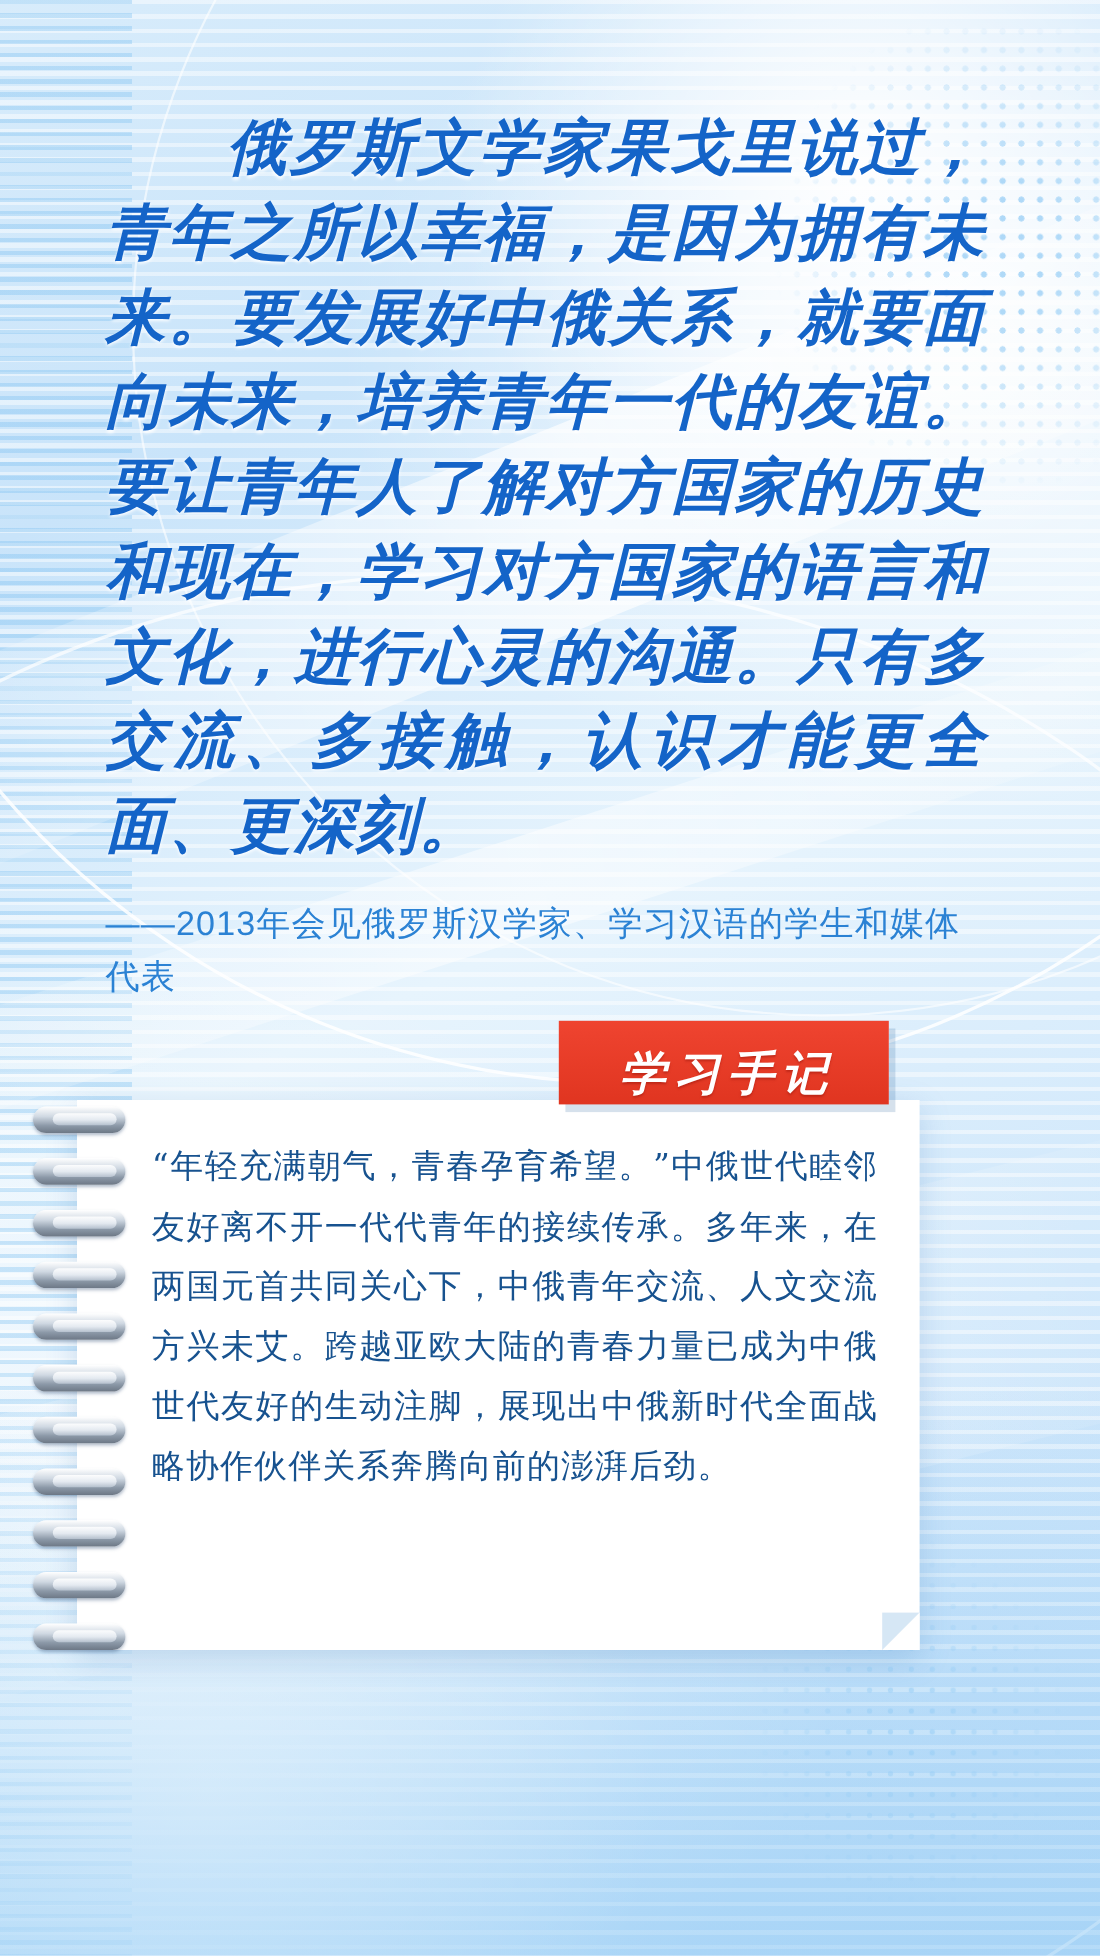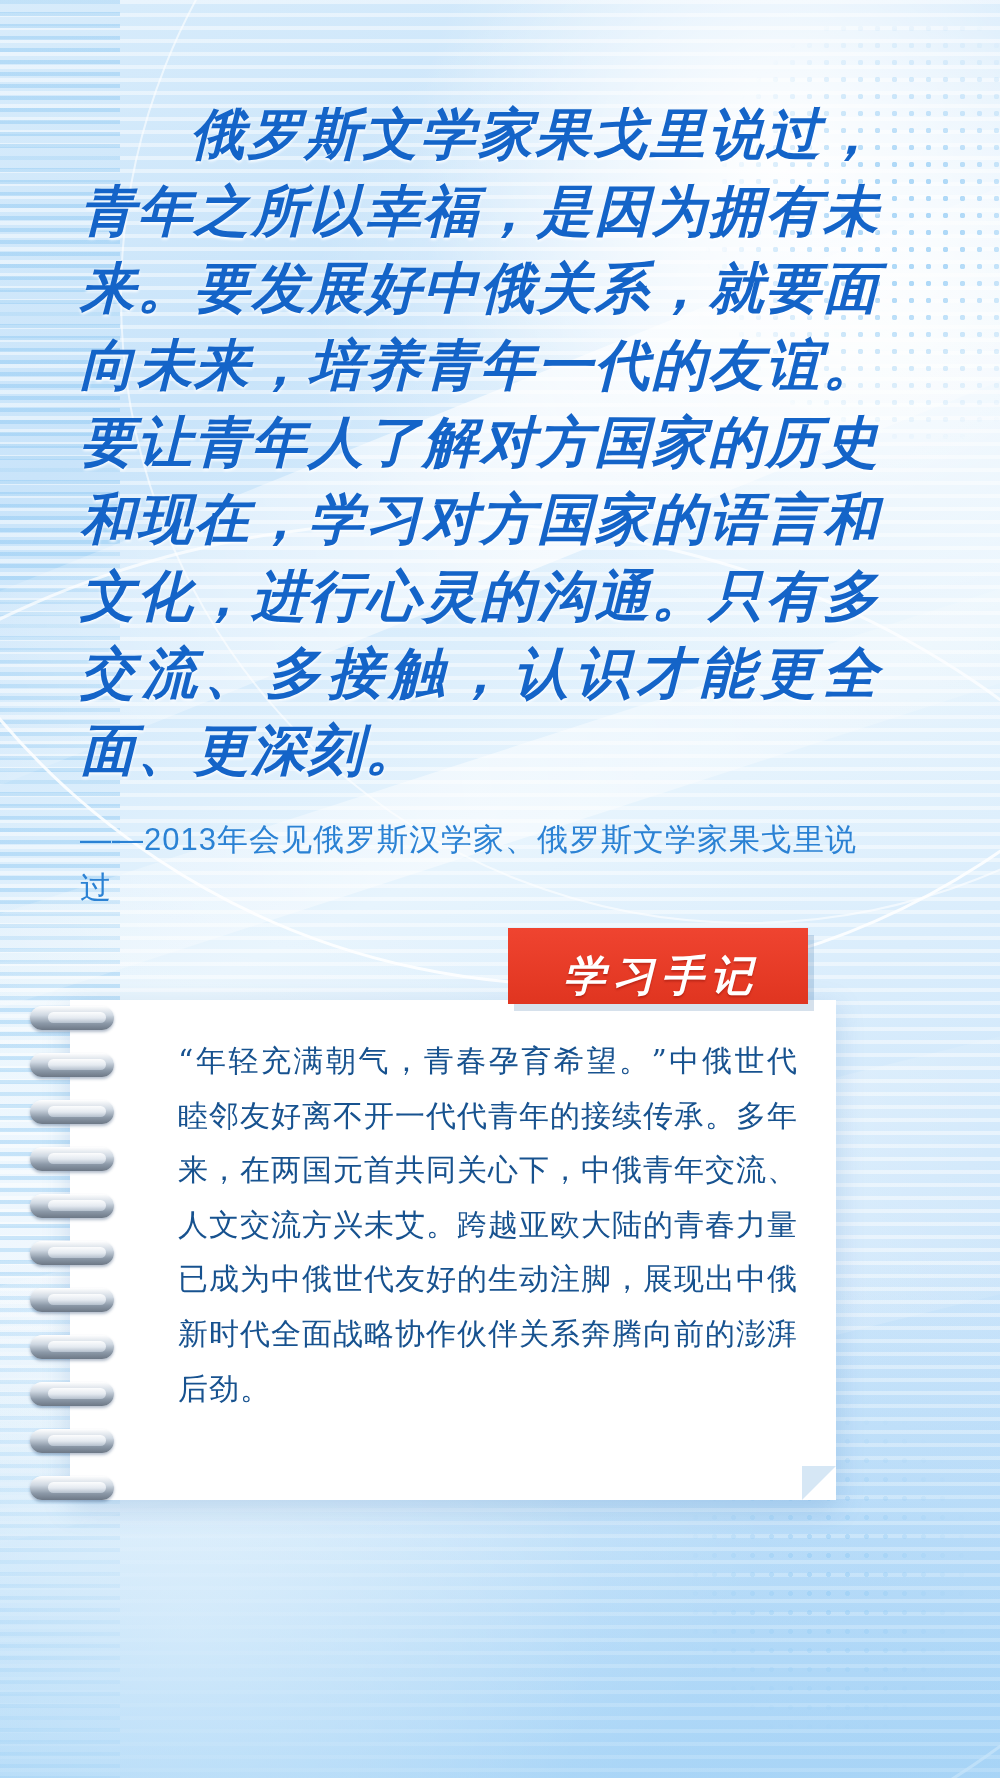--- a/index.html
+++ b/index.html
@@ -128,21 +128,21 @@
     position: absolute;
     left: 0; right: 0; bottom: 0;
     height: 520px;
     background: linear-gradient(to bottom, rgba(168,214,247,0) 0%, rgba(150,205,245,0.55) 100%);
     pointer-events: none;
   }
 
   
   .quote-block {
     position: absolute;
-    left: 80px;
+    left: 96px;
     top: 95px;
     width: 800px;
     z-index: 5;
   }
   .quote-text {
     font-family: "DejaVu Serif", "Liberation Serif", serif;
     font-size: 55px;
     font-weight: 700;
     font-style: italic;
     line-height: 1.40;
@@ -196,21 +196,20 @@
     background: #ffffff;
     box-shadow: 0 8px 26px rgba(60,120,180,0.22);
     z-index: 10;
   }
   .note-body {
     position: absolute;
     left: 68px;
     top: 34px;
     right: 38px;
     bottom: 26px;
-    margin-left: 40px;
   }
   .note-text {
     font-family: "DejaVu Serif", "Liberation Serif", serif;
     font-size: 30px;
     line-height: 1.82;
     color: #17528f;
     text-align: justify;
     letter-spacing: 1px;
   }
 
@@ -268,21 +267,21 @@
   <div class="swoosh swoosh-c"></div>
   <div class="beam beam-1"></div>
   <div class="beam beam-2"></div>
   <div class="beam beam-3"></div>
   <div class="bg-dots"></div>
   <div class="bg-dots-2"></div>
   <div class="tint-bottom"></div>
 
   <div class="quote-block">
     <div class="quote-text">俄罗斯文学家果戈里说过，青年之所以幸福，是因为拥有未来。要发展好中俄关系，就要面向未来，培养青年一代的友谊。要让青年人了解对方国家的历史和现在，学习对方国家的语言和文化，进行心灵的沟通。只有多交流、多接触，认识才能更全面、更深刻。</div>
-    <div class="quote-source">——2013年会见俄罗斯汉学家、俄罗斯文学家果戈里说过</div>
+    <div class="quote-source">——2013年会见俄罗斯汉学家、学习汉语的学生和媒体代表</div>
   </div>
 
   <div class="banner">
     <span class="banner-text">学习手记</span>
   </div>
 
   <div class="note-card">
     <div class="note-body">
       <div class="note-text">“年轻充满朝气，青春孕育希望。”中俄世代睦邻友好离不开一代代青年的接续传承。多年来，在两国元首共同关心下，中俄青年交流、人文交流方兴未艾。跨越亚欧大陆的青春力量已成为中俄世代友好的生动注脚，展现出中俄新时代全面战略协作伙伴关系奔腾向前的澎湃后劲。</div>
     </div>

